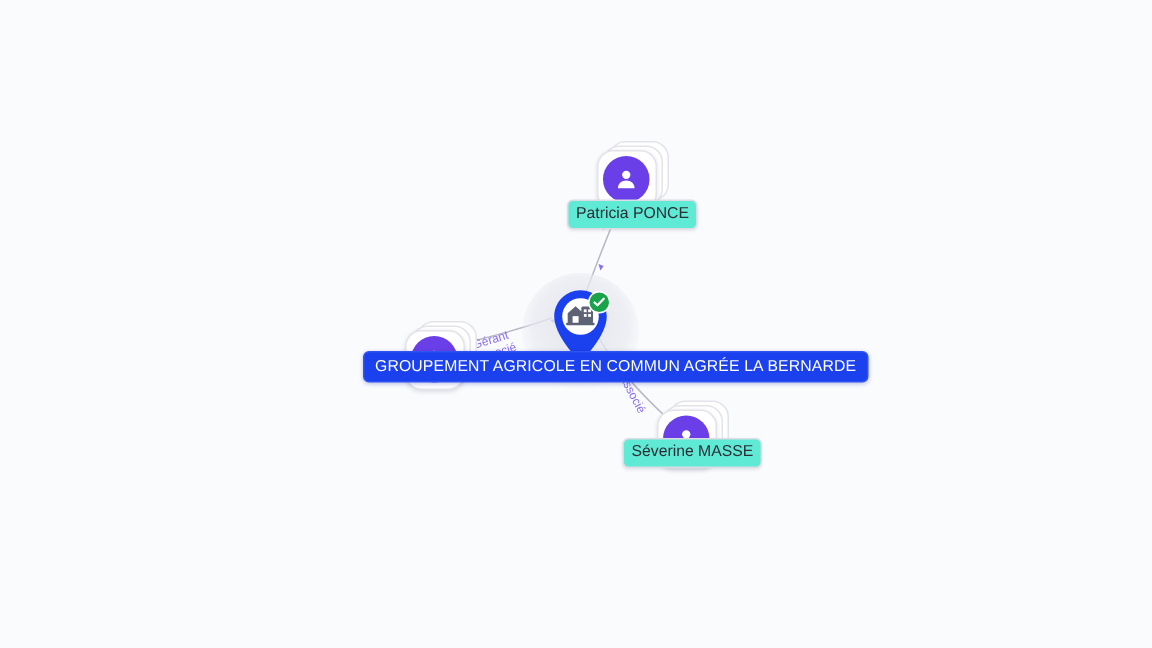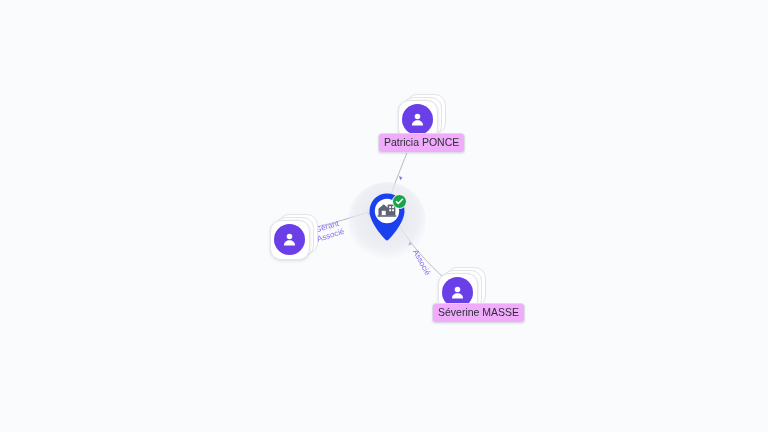--- a/index.html
+++ b/index.html
@@ -57,21 +57,21 @@
     border-radius: 50%;
     background: #6b3fe8;
     display: flex;
     align-items: center;
     justify-content: center;
   }
   .avatar-circle svg { display: block; }
 
   .node-label {
     position: absolute;
-    background: #f0abfc;
+    background: #5eead4;
     border: 1px solid #dcdce4;
     border-radius: 4px;
     color: #2d2d35;
     font-size: 10.5px;
     line-height: 13px;
     padding: 2px 5px 3px 5px;
     white-space: nowrap;
     box-shadow: 0 1px 2px rgba(40,40,80,.10);
   }
 
@@ -193,21 +193,21 @@
     <div class="stack-card c3"></div>
     <div class="stack-card c2"></div>
     <div class="stack-card c1"></div>
     <div class="avatar-circle">
       <svg width="19" height="19" viewBox="0 0 24 24" xmlns="http://www.w3.org/2000/svg">
         <circle cx="12" cy="8.3" r="3.5" fill="#ffffff"></circle>
         <path d="M5 19.5c0-3.9 3.1-6.4 7-6.4s7 2.5 7 6.4z" fill="#ffffff"></path>
       </svg>
     </div>
   </div>
-  <div class="node-label" style="left:415px; top:303px;margin-left:17px;">Séverine MASSE</div>
+  <div class="node-label" style="left:415px; top:292px;">Séverine MASSE</div>
 
   <div class="company-node" style="left:348px; top:182px;">
     <div class="company-halo"></div>
     <div class="pin-wrap">
       <svg width="40" height="52" viewBox="0 0 40 52" xmlns="http://www.w3.org/2000/svg">
         <path d="M20 1.5C10.3 1.5 2.5 9.3 2.5 19c0 12.2 14.6 27.4 16.3 29.1.6.6 1.8.6 2.4 0C22.9 46.4 37.5 31.2 37.5 19c0-9.7-7.8-17.5-17.5-17.5z" fill="#1b41ee"></path>
         <circle cx="20" cy="19" r="12.2" fill="#ffffff"></circle>
       </svg>
     </div>
     <div style="position:absolute; left:29px; top:19px; width:20px; height:17px;">
@@ -222,14 +222,15 @@
         <rect x="0.4" y="15.2" width="21" height="1.9" rx="0.9" fill="#5d6374"></rect>
       </svg>
     </div>
     <div class="verified-badge">
       <svg width="9" height="9" viewBox="0 0 12 12" xmlns="http://www.w3.org/2000/svg">
         <path d="M1.8 6.2 L4.4 8.7 L10 2.9" fill="none" stroke="#ffffff" stroke-width="2" stroke-linecap="round" stroke-linejoin="round"></path>
       </svg>
     </div>
   </div>
 
+  <div class="company-label" style="left:242px; top:234px;">GROUPEMENT AGRICOLE EN COMMUN AGRÉE LA BERNARDE</div>
 
 </div>
 
 </body></html>

